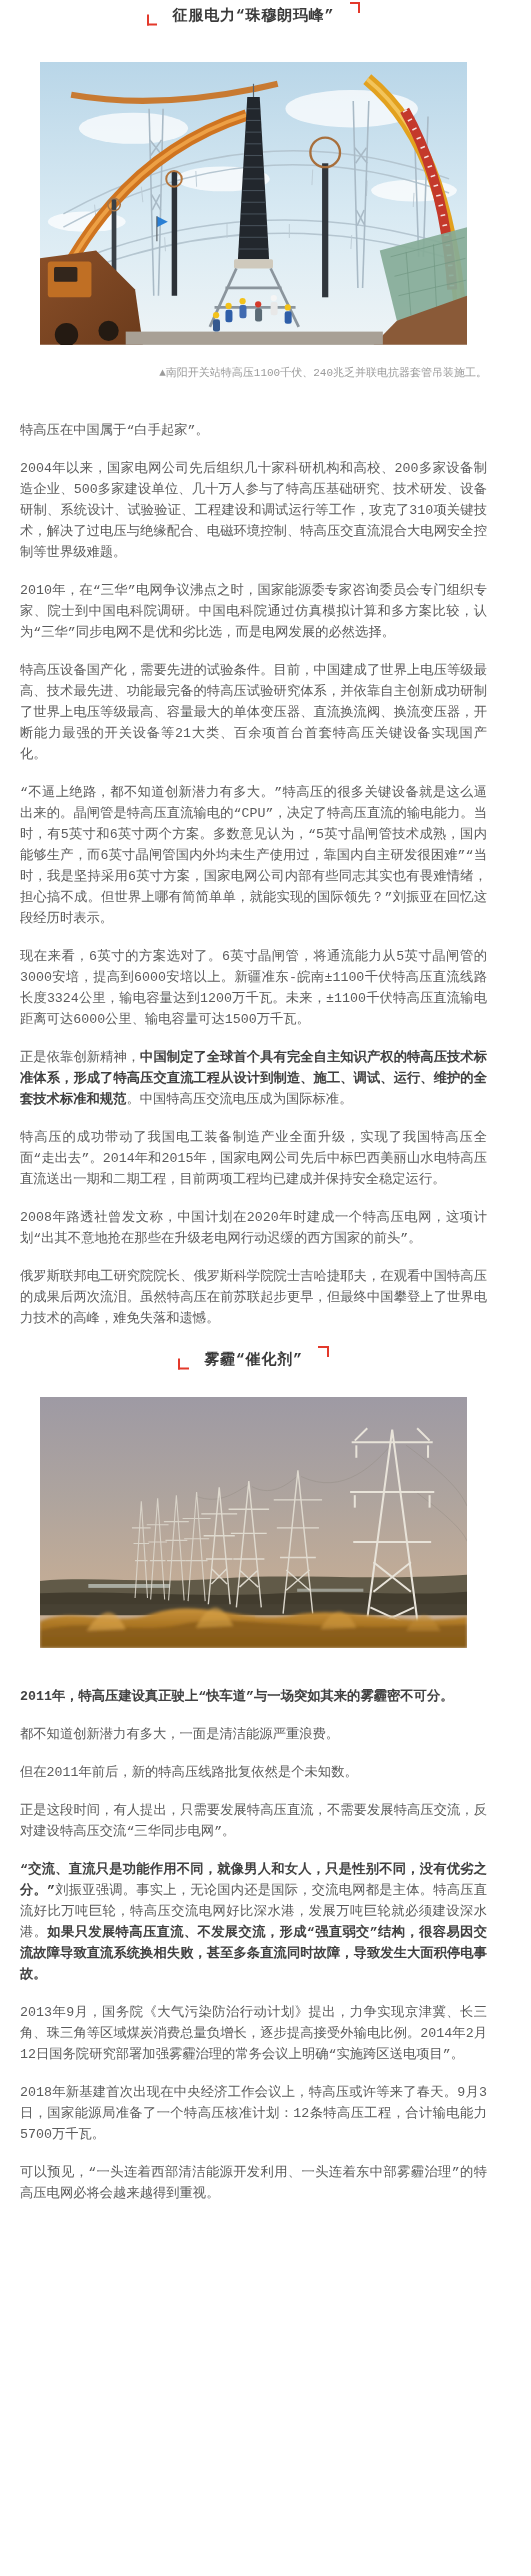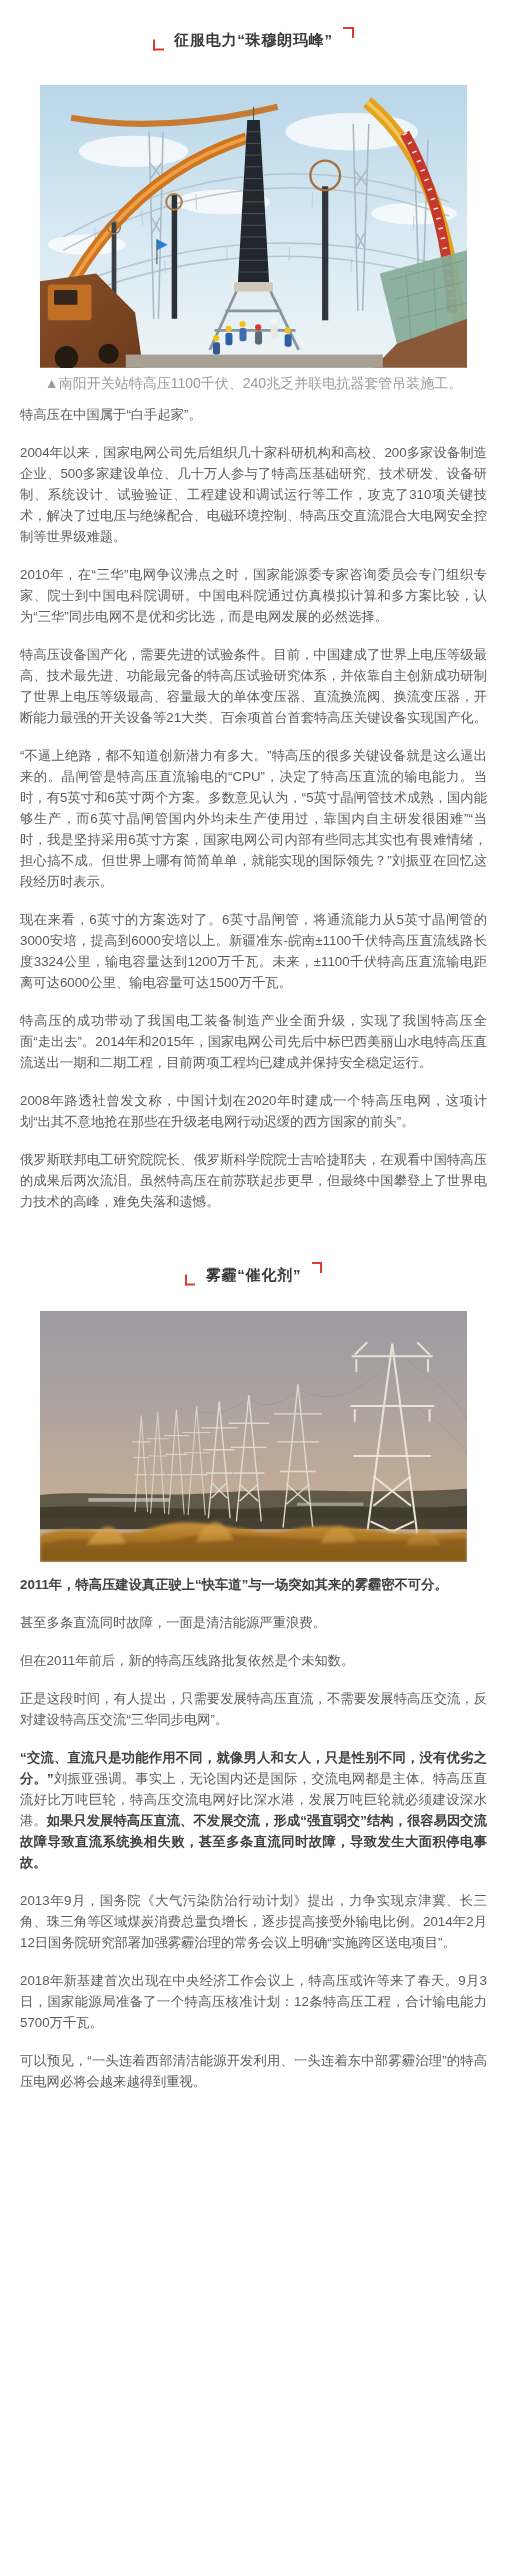--- a/index.html
+++ b/index.html
@@ -1,54 +1,54 @@
 <!DOCTYPE html>
 <html style="font-size:12.5px"><head>
 <meta charset="utf-8">
 <style>
   html,body{margin:0;padding:0;background:#ffffff;}
   .page{
     width:507px;
     min-height:2576px;
     box-sizing:border-box;
-    padding:28px 20px 22px;
+    padding:5px 20px 22px;
     background:#ffffff;
-    font-family:Liberation Sans, sans-serif;
+    font-family:Liberation Mono, monospace;
     overflow:hidden;
   }
   .sec-title{
     text-align:center;
     font-size:15px;
     font-weight:700;
     color:#3a3a3a;
     letter-spacing:0.8px;
     margin:0 0 34px;
     line-height:23.4px;
   }
-  .sec-title.second{margin-top:51px;margin-bottom:25px;}
+  .sec-title.second{margin-top:20px;margin-bottom:25px;}
   .br-bl{
     display:inline-block;width:8.6px;height:8.6px;
     border-left:2.3px solid #e3392b;border-bottom:2.3px solid #e3392b;
     transform:translateY(5.5px);margin-right:5.5px;
   }
   .br-tr{
     display:inline-block;width:8.6px;height:8.6px;
     border-right:2.3px solid #e3392b;border-top:2.3px solid #e3392b;
     transform:translateY(-7px);margin-left:5.5px;
   }
   .photo{margin:0 auto;width:427px;}
   .photo svg{display:block;width:427px;}
   .caption{
-    font-size:14px;
+    font-size:11px;
     color:#9b9b9b;
-    margin:8px 0 0;
+    margin:21px 0 0;
     line-height:15.6px;
-    text-align:center;
-  }
-  .paras{margin-top:12px;}
+    text-align:right;
+  }
+  .paras{margin-top:38px;}
   .para{
     font-size:13.3px;
     line-height:21px;
     color:#5b5b5b;
     text-align:justify;
     margin:0 0 17px;
   }
   .para .bold{font-weight:700;color:#414141;}
 </style>
 </head>
@@ -210,20 +210,21 @@
     </figure>
     <p class="caption">▲南阳开关站特高压1100千伏、240兆乏并联电抗器套管吊装施工。</p>
 
     <div class="paras">
         <p class="para"><span>特高压在中国属于“白手起家”。</span></p>
         <p class="para"><span>2004年以来，国家电网公司先后组织几十家科研机构和高校、200多家设备制造企业、500多家建设单位、几十万人参与了特高压基础研究、技术研发、设备研制、系统设计、试验验证、工程建设和调试运行等工作，攻克了310项关键技术，解决了过电压与绝缘配合、电磁环境控制、特高压交直流混合大电网安全控制等世界级难题。</span></p>
         <p class="para"><span>2010年，在“三华”电网争议沸点之时，国家能源委专家咨询委员会专门组织专家、院士到中国电科院调研。中国电科院通过仿真模拟计算和多方案比较，认为“三华”同步电网不是优和劣比选，而是电网发展的必然选择。</span></p>
         <p class="para"><span>特高压设备国产化，需要先进的试验条件。目前，中国建成了世界上电压等级最高、技术最先进、功能最完备的特高压试验研究体系，并依靠自主创新成功研制了世界上电压等级最高、容量最大的单体变压器、直流换流阀、换流变压器，开断能力最强的开关设备等21大类、百余项首台首套特高压关键设备实现国产化。</span></p>
         <p class="para"><span>“不逼上绝路，都不知道创新潜力有多大。”特高压的很多关键设备就是这么逼出来的。晶闸管是特高压直流输电的“CPU”，决定了特高压直流的输电能力。当时，有5英寸和6英寸两个方案。多数意见认为，“5英寸晶闸管技术成熟，国内能够生产，而6英寸晶闸管国内外均未生产使用过，靠国内自主研发很困难”“当时，我是坚持采用6英寸方案，国家电网公司内部有些同志其实也有畏难情绪，担心搞不成。但世界上哪有简简单单，就能实现的国际领先？”刘振亚在回忆这段经历时表示。</span></p>
         <p class="para"><span>现在来看，6英寸的方案选对了。6英寸晶闸管，将通流能力从5英寸晶闸管的3000安培，提高到6000安培以上。新疆准东-皖南±1100千伏特高压直流线路长度3324公里，输电容量达到1200万千瓦。未来，±1100千伏特高压直流输电距离可达6000公里、输电容量可达1500万千瓦。</span></p>
+        <p class="para"><span>正是依靠创新精神，</span><span class="bold">中国制定了全球首个具有完全自主知识产权的特高压技术标准体系，形成了特高压交直流工程从设计到制造、施工、调试、运行、维护的全套技术标准和规范</span><span>。中国特高压交流电压成为国际标准。</span></p>
         <p class="para"><span>特高压的成功带动了我国电工装备制造产业全面升级，实现了我国特高压全面“走出去”。2014年和2015年，国家电网公司先后中标巴西美丽山水电特高压直流送出一期和二期工程，目前两项工程均已建成并保持安全稳定运行。</span></p>
         <p class="para"><span>2008年路透社曾发文称，中国计划在2020年时建成一个特高压电网，这项计划“出其不意地抢在那些在升级老电网行动迟缓的西方国家的前头”。</span></p>
         <p class="para"><span>俄罗斯联邦电工研究院院长、俄罗斯科学院院士吉哈捷耶夫，在观看中国特高压的成果后两次流泪。虽然特高压在前苏联起步更早，但最终中国攀登上了世界电力技术的高峰，难免失落和遗憾。</span></p>
       </div>
   </section>
 
   <section>
     <h2 class="sec-title second">
       <span class="br-bl"></span>
       <span>雾霾“催化剂”</span>
@@ -297,21 +298,21 @@
           <path d="M60,300 C80,270 95,268 110,298 Z" fill="#d9a348" opacity="0.7"></path>
           <path d="M200,296 C218,262 232,262 248,294 Z" fill="#d9a348" opacity="0.6"></path>
           <path d="M360,298 C376,268 392,268 406,296 Z" fill="#cf9a40" opacity="0.6"></path>
           <path d="M470,300 C486,274 500,274 514,300 Z" fill="#c08a33" opacity="0.6"></path>
         </g>
       </svg>
     </figure>
 
     <div class="paras">
         <p class="para"><span class="bold">2011年，特高压建设真正驶上“快车道”与一场突如其来的雾霾密不可分。</span></p>
-        <p class="para"><span>甚至多条直流同时故障，一面是清洁能源严重浪费。</span></p>
+        <p class="para"><span>都不知道创新潜力有多大，一面是清洁能源严重浪费。</span></p>
         <p class="para"><span>但在2011年前后，新的特高压线路批复依然是个未知数。</span></p>
         <p class="para"><span>正是这段时间，有人提出，只需要发展特高压直流，不需要发展特高压交流，反对建设特高压交流“三华同步电网”。</span></p>
         <p class="para"><span class="bold">“交流、直流只是功能作用不同，就像男人和女人，只是性别不同，没有优劣之分。”</span><span>刘振亚强调。事实上，无论国内还是国际，交流电网都是主体。特高压直流好比万吨巨轮，特高压交流电网好比深水港，发展万吨巨轮就必须建设深水港。</span><span class="bold">如果只发展特高压直流、不发展交流，形成“强直弱交”结构，很容易因交流故障导致直流系统换相失败，甚至多条直流同时故障，导致发生大面积停电事故。</span></p>
         <p class="para"><span>2013年9月，国务院《大气污染防治行动计划》提出，力争实现京津冀、长三角、珠三角等区域煤炭消费总量负增长，逐步提高接受外输电比例。2014年2月12日国务院研究部署加强雾霾治理的常务会议上明确“实施跨区送电项目”。</span></p>
         <p class="para"><span>2018年新基建首次出现在中央经济工作会议上，特高压或许等来了春天。9月3日，国家能源局准备了一个特高压核准计划：12条特高压工程，合计输电能力5700万千瓦。</span></p>
         <p class="para"><span>可以预见，“一头连着西部清洁能源开发利用、一头连着东中部雾霾治理”的特高压电网必将会越来越得到重视。</span></p>
       </div>
   </section>
 
 </div>

